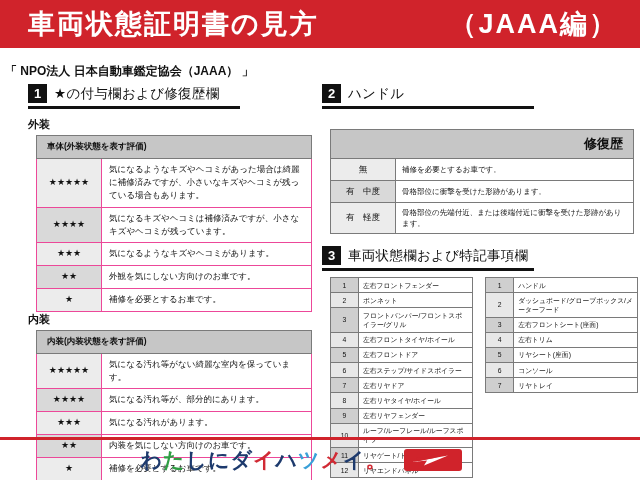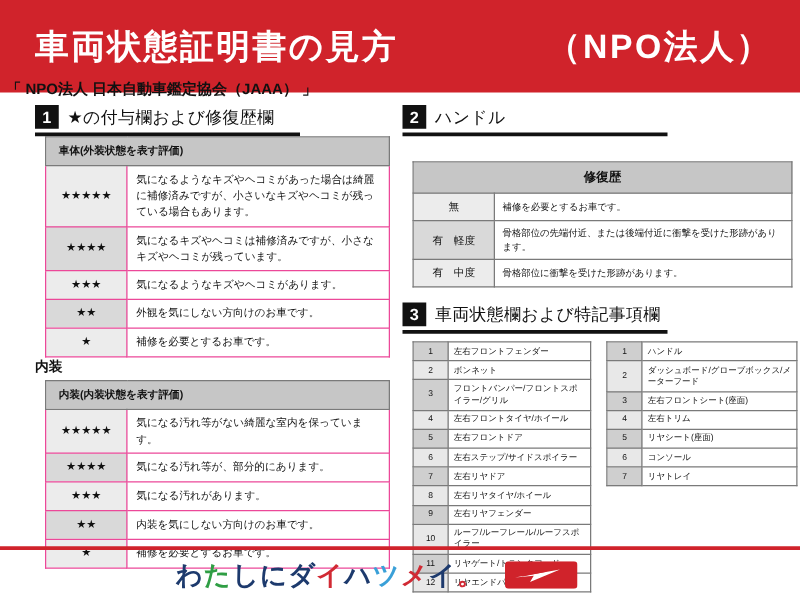--- a/index.html
+++ b/index.html
@@ -1,19 +1,19 @@
 <!DOCTYPE html>
 <html><head>
 <meta charset="utf-8">
 <style>
   html,body{margin:0;padding:0;background:#fff;}
   .page{position:relative;width:640px;height:480px;background:#fff;overflow:hidden;
         font-family:"Liberation Sans","DejaVu Sans",sans-serif;color:#111;}
   
-  .header{position:absolute;top:0;left:0;width:640px;height:74px;background:#d0232b;
+  .header{position:absolute;top:0;left:0;width:640px;height:48px;background:#d0232b;
           display:flex;align-items:center;justify-content:space-between;
           padding:0 22px 0 28px;box-sizing:border-box;}
   .header .title,.header .suffix{color:#fff;font-size:27px;font-weight:bold;letter-spacing:2px;white-space:nowrap;}
   .subtitle{position:absolute;top:58px;left:5px;height:24px;line-height:26px;
             font-size:12px;font-weight:bold;white-space:nowrap;}
   
   .section-heading{display:flex;align-items:center;gap:7px;border-bottom:3px solid #111;
                    padding-bottom:3px;width:212px;}
   .num-box{width:19px;height:19px;min-width:19px;background:#111;color:#fff;font-weight:bold;
            font-size:13px;display:flex;align-items:center;justify-content:center;}
@@ -24,22 +24,22 @@
   
   table{border-collapse:collapse;}
   .rate-table{width:276px;margin-left:8px;border:1.5px solid #4a4a4a;}
   .rate-table th{background:#c6c6c6;border:1px solid #7a7a7a;font-size:8.5px;
                  text-align:left;padding:5px 10px;font-weight:bold;}
   .rate-table td{border:1px solid #ec4899;font-size:8.5px;padding:4px 7px;line-height:1.55;}
   .rate-table td.stars{width:60px;text-align:center;font-size:9px;padding:4px 2px;white-space:nowrap;}
   .rate-table tbody tr:nth-of-type(odd) td.stars{background:#ececec;}
   .rate-table tbody tr:nth-of-type(even) td.stars{background:#d9d9d9;}
   .repair-table{width:304px;margin-left:8px;margin-top:20px;border:1.5px solid #4a4a4a;}
-  .repair-table th{background:#c6c6c6;border:1px solid #7a7a7a;font-size:10px;
-                   text-align:center;padding:5px 10px;font-weight:bold;}
+  .repair-table th{background:#c6c6c6;border:1px solid #7a7a7a;font-size:13px;
+                   text-align:right;padding:5px 10px;font-weight:bold;}
   .repair-table td{border:1px solid #7a7a7a;font-size:7.5px;padding:4px 6px;line-height:1.5;}
   .repair-table td.rlabel{width:52px;text-align:center;font-size:8.5px;white-space:nowrap;}
   .repair-table tbody tr:nth-of-type(odd) td.rlabel{background:#ececec;}
   .repair-table tbody tr:nth-of-type(even) td.rlabel{background:#d9d9d9;}
   .heading3{margin-top:12px;}
   .parts-wrap{display:flex;gap:12px;margin-left:8px;margin-top:6px;align-items:flex-start;}
   .parts-table{border:1.5px solid #4a4a4a;}
   .parts-table td{border:1px solid #7a7a7a;font-size:6.8px;padding:2.5px 4px;line-height:1.35;}
   .parts-table td.no{width:19px;text-align:center;}
   .parts-table tbody tr:nth-of-type(odd) td.no{background:#cfcfcf;}
@@ -54,31 +54,32 @@
   .brand{display:flex;align-items:center;gap:9px;}
   .brand-name{color:#d0232b;font-size:20px;font-weight:bold;letter-spacing:1.5px;}
 </style>
 </head>
 <body>
 
 <div class="page">
 
   <div class="header">
     <span class="title">車両状態証明書の見方</span>
-    <span class="suffix">（NPO法人）</span>
+    <span class="suffix">（JAAA編）</span>
   </div>
 
   <div class="subtitle">「 NPO法人 日本自動車鑑定協会（JAAA） 」</div>
 
   <div class="col-left">
     <div class="section-heading">
       <span class="num-box">1</span>
       <span class="txt">★の付与欄および修復歴欄</span>
     </div>
 
+    <div class="sub-label">外装</div>
     <table class="rate-table">
       <thead>
         <tr>
             <th colspan="2">車体(外装状態を表す評価)</th>
           </tr>
       </thead>
       <tbody>
 
           <tr>
             <td class="stars">★★★★★</td>
@@ -157,27 +158,27 @@
           </tr>
       </thead>
       <tbody>
 
           <tr>
             <td class="rlabel">無</td>
             <td class="desc">補修を必要とするお車です。</td>
           </tr>
 
           <tr>
+            <td class="rlabel">有　中度</td>
+            <td class="desc">骨格部位に衝撃を受けた形跡があります。</td>
+          </tr>
+
+          <tr>
             <td class="rlabel">有　軽度</td>
             <td class="desc">骨格部位の先端付近、または後端付近に衝撃を受けた形跡があります。</td>
-          </tr>
-
-          <tr>
-            <td class="rlabel">有　中度</td>
-            <td class="desc">骨格部位に衝撃を受けた形跡があります。</td>
           </tr>
 
         </tbody>
     </table>
 
     <div class="section-heading heading3">
       <span class="num-box">3</span>
       <span class="txt">車両状態欄および特記事項欄</span>
     </div>
 

